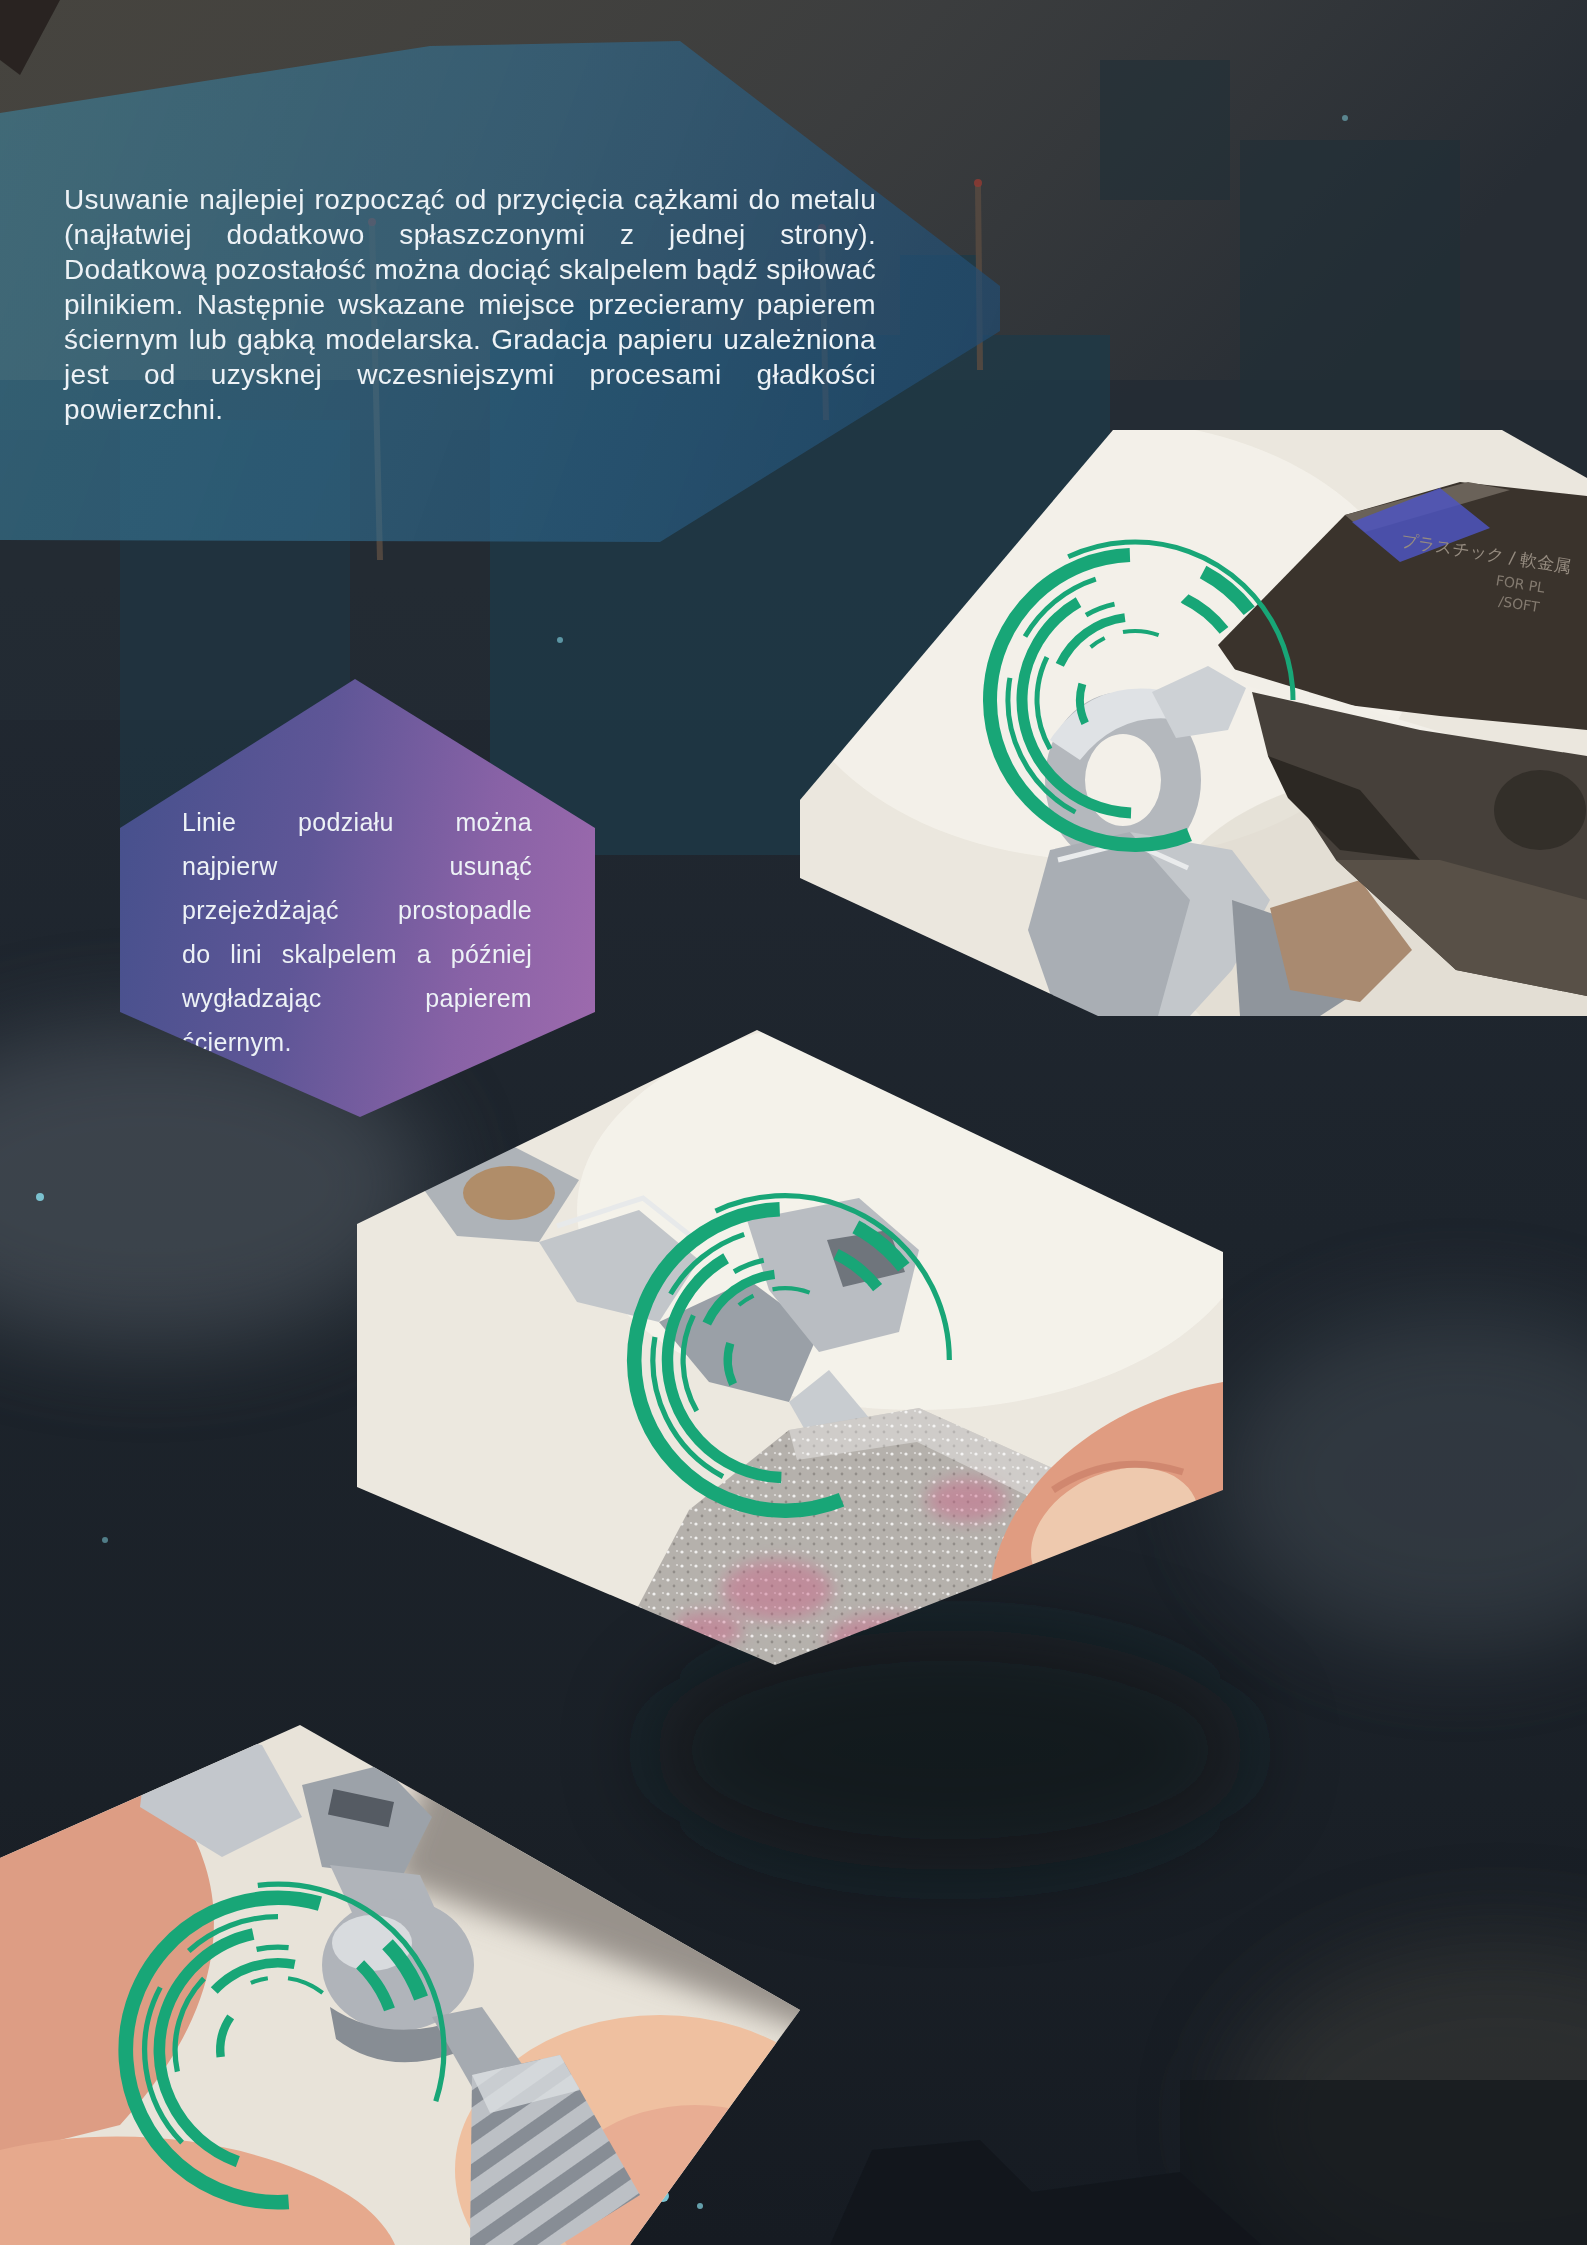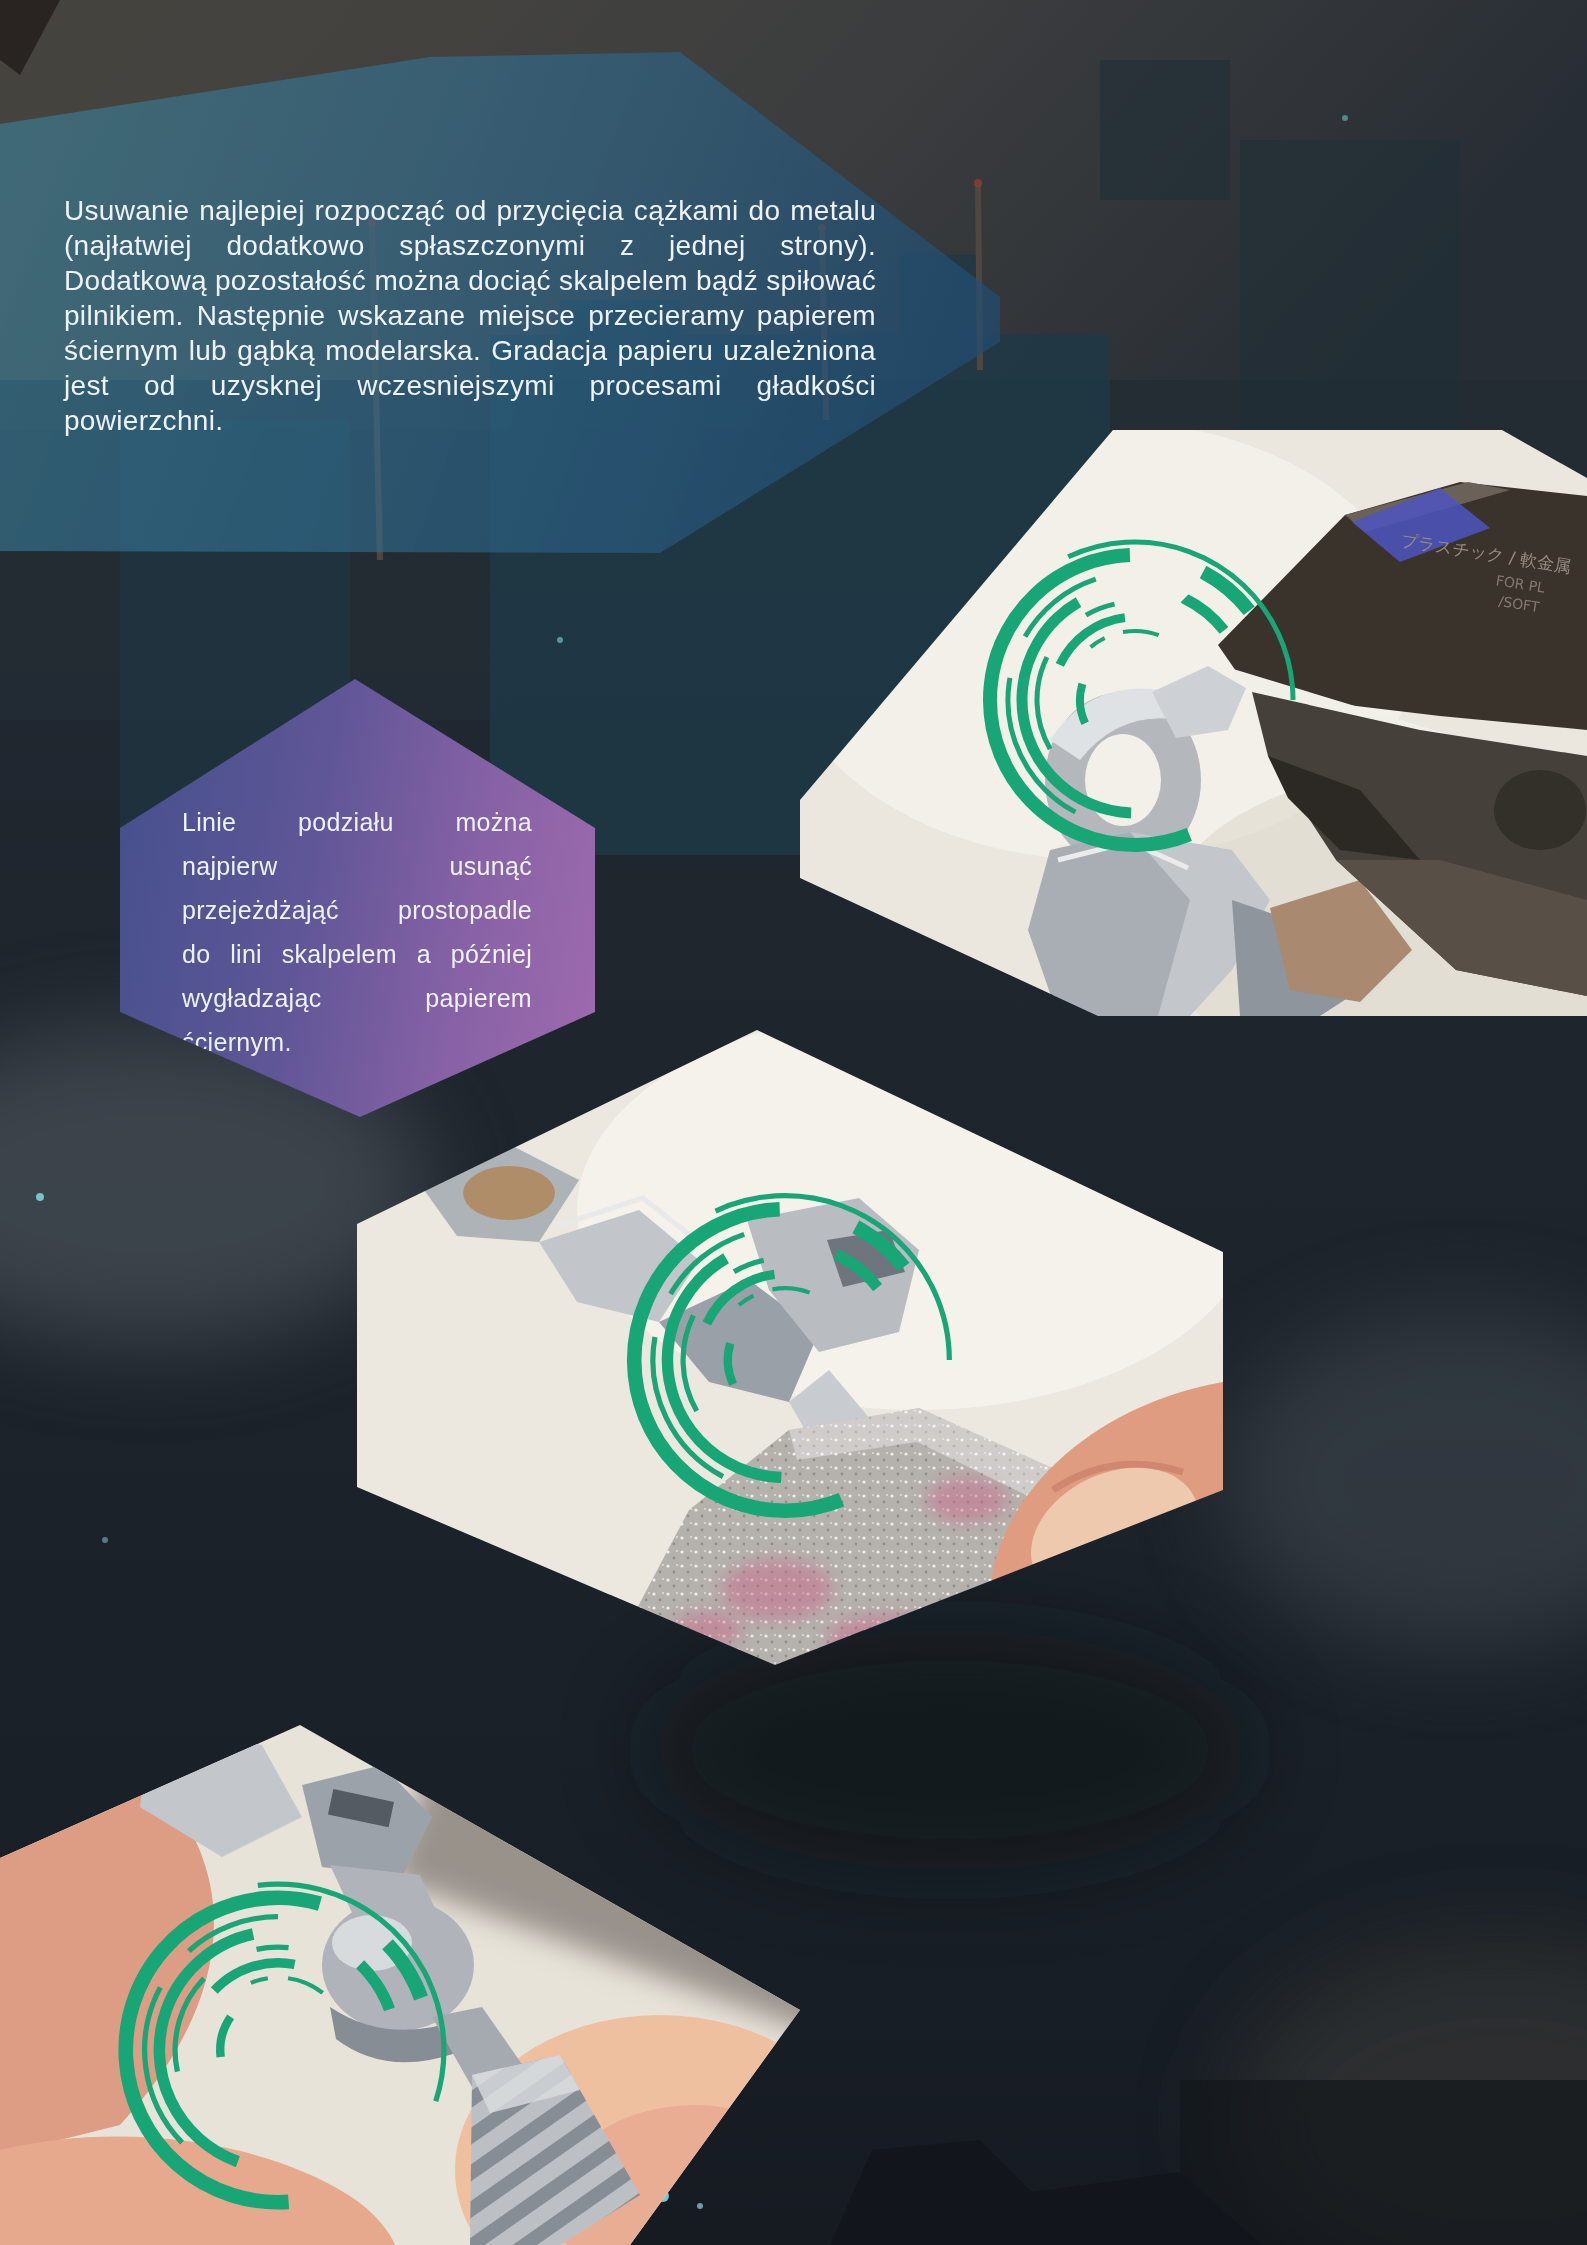--- a/index.html
+++ b/index.html
@@ -105,21 +105,21 @@
       <circle cx="332" cy="906" r="4" opacity="0.8"></circle>
       <circle cx="205" cy="980" r="3" opacity="0.6"></circle>
       <circle cx="560" cy="640" r="3" opacity="0.6"></circle>
       <circle cx="1345" cy="118" r="3" opacity="0.5"></circle>
       <circle cx="663" cy="2196" r="6" opacity="0.9"></circle>
       <circle cx="700" cy="2206" r="3" opacity="0.7"></circle>
       <circle cx="105" cy="1540" r="3" opacity="0.5"></circle>
     </g>
   </svg>
 
-  <div class="abs hexpanel" style="left:0;top:52px;width:1000px;height:501px;
+  <div class="abs hexpanel" style="left:0;top:41px;width:1000px;height:501px;
               clip-path:polygon(0px 72px,430px 5px,680px 0px,1000px 245px,1000px 290px,660px 501px,0px 499px);
               background:linear-gradient(110deg,rgba(62,138,166,0.55) 0%,rgba(50,110,145,0.62) 45%,rgba(32,72,110,0.72) 100%);">
     <div class="abs panel-text p1" style="left:64px;top:141px;width:812px;height:270px;">Usuwanie najlepiej rozpocząć od przycięcia cążkami do metalu
 (najłatwiej dodatkowo spłaszczonymi z jednej strony).
 Dodatkową pozostałość można dociąć skalpelem bądź spiłować
 pilnikiem. Następnie wskazane miejsce przecieramy papierem
 ściernym lub gąbką modelarska. Gradacja papieru uzależniona
 jest od uzysknej wczesniejszymi procesami gładkości
 powierzchni.</div>
   </div>

